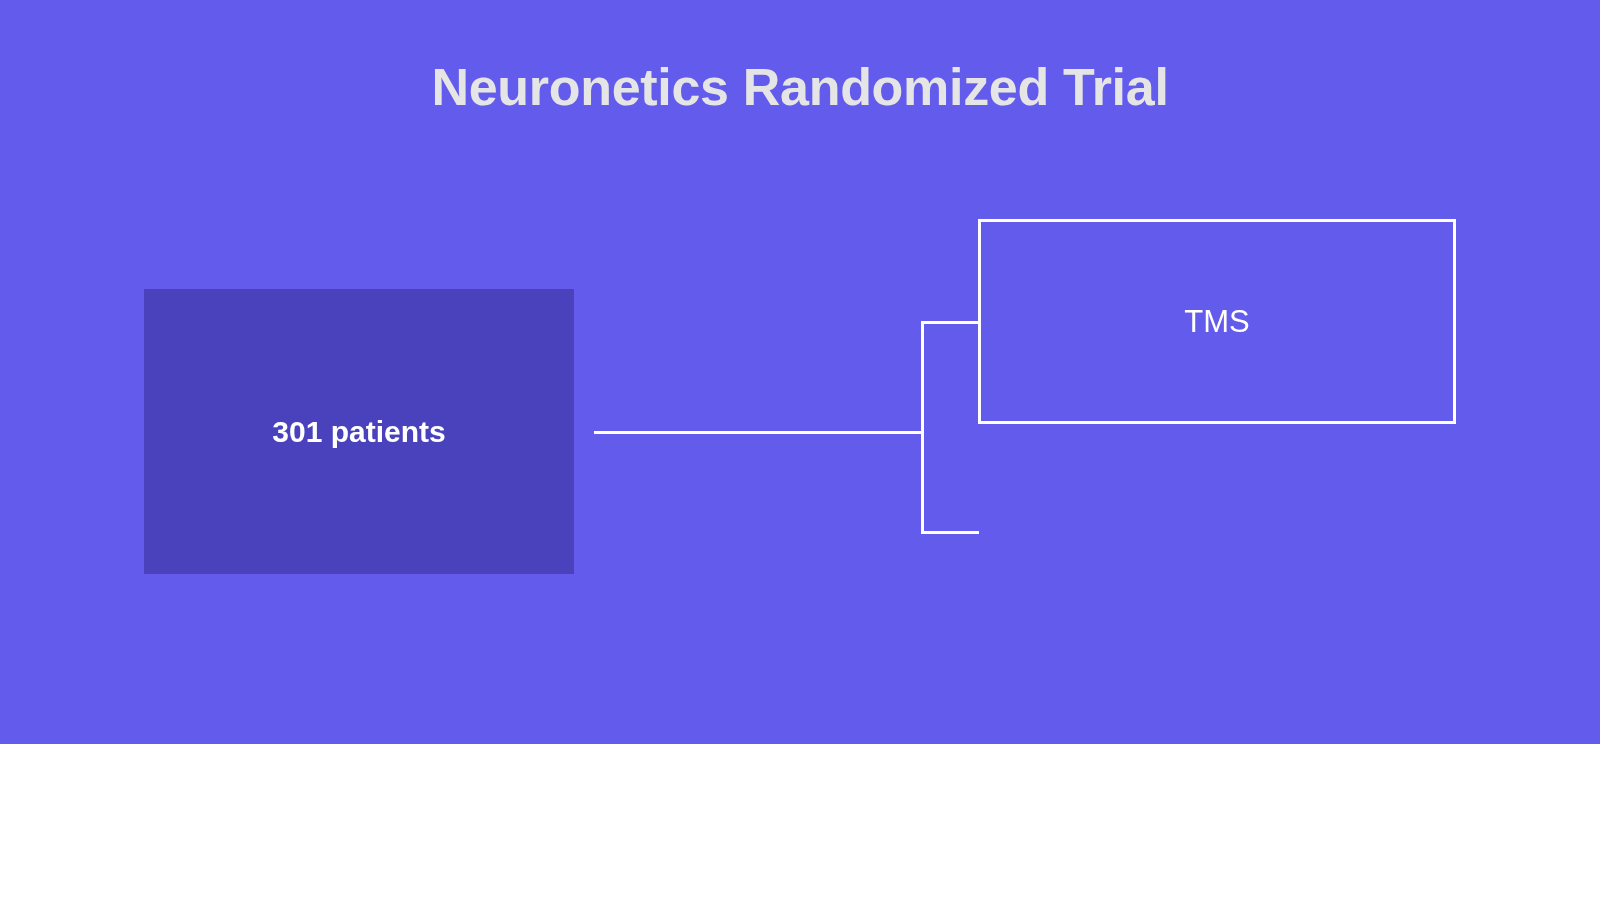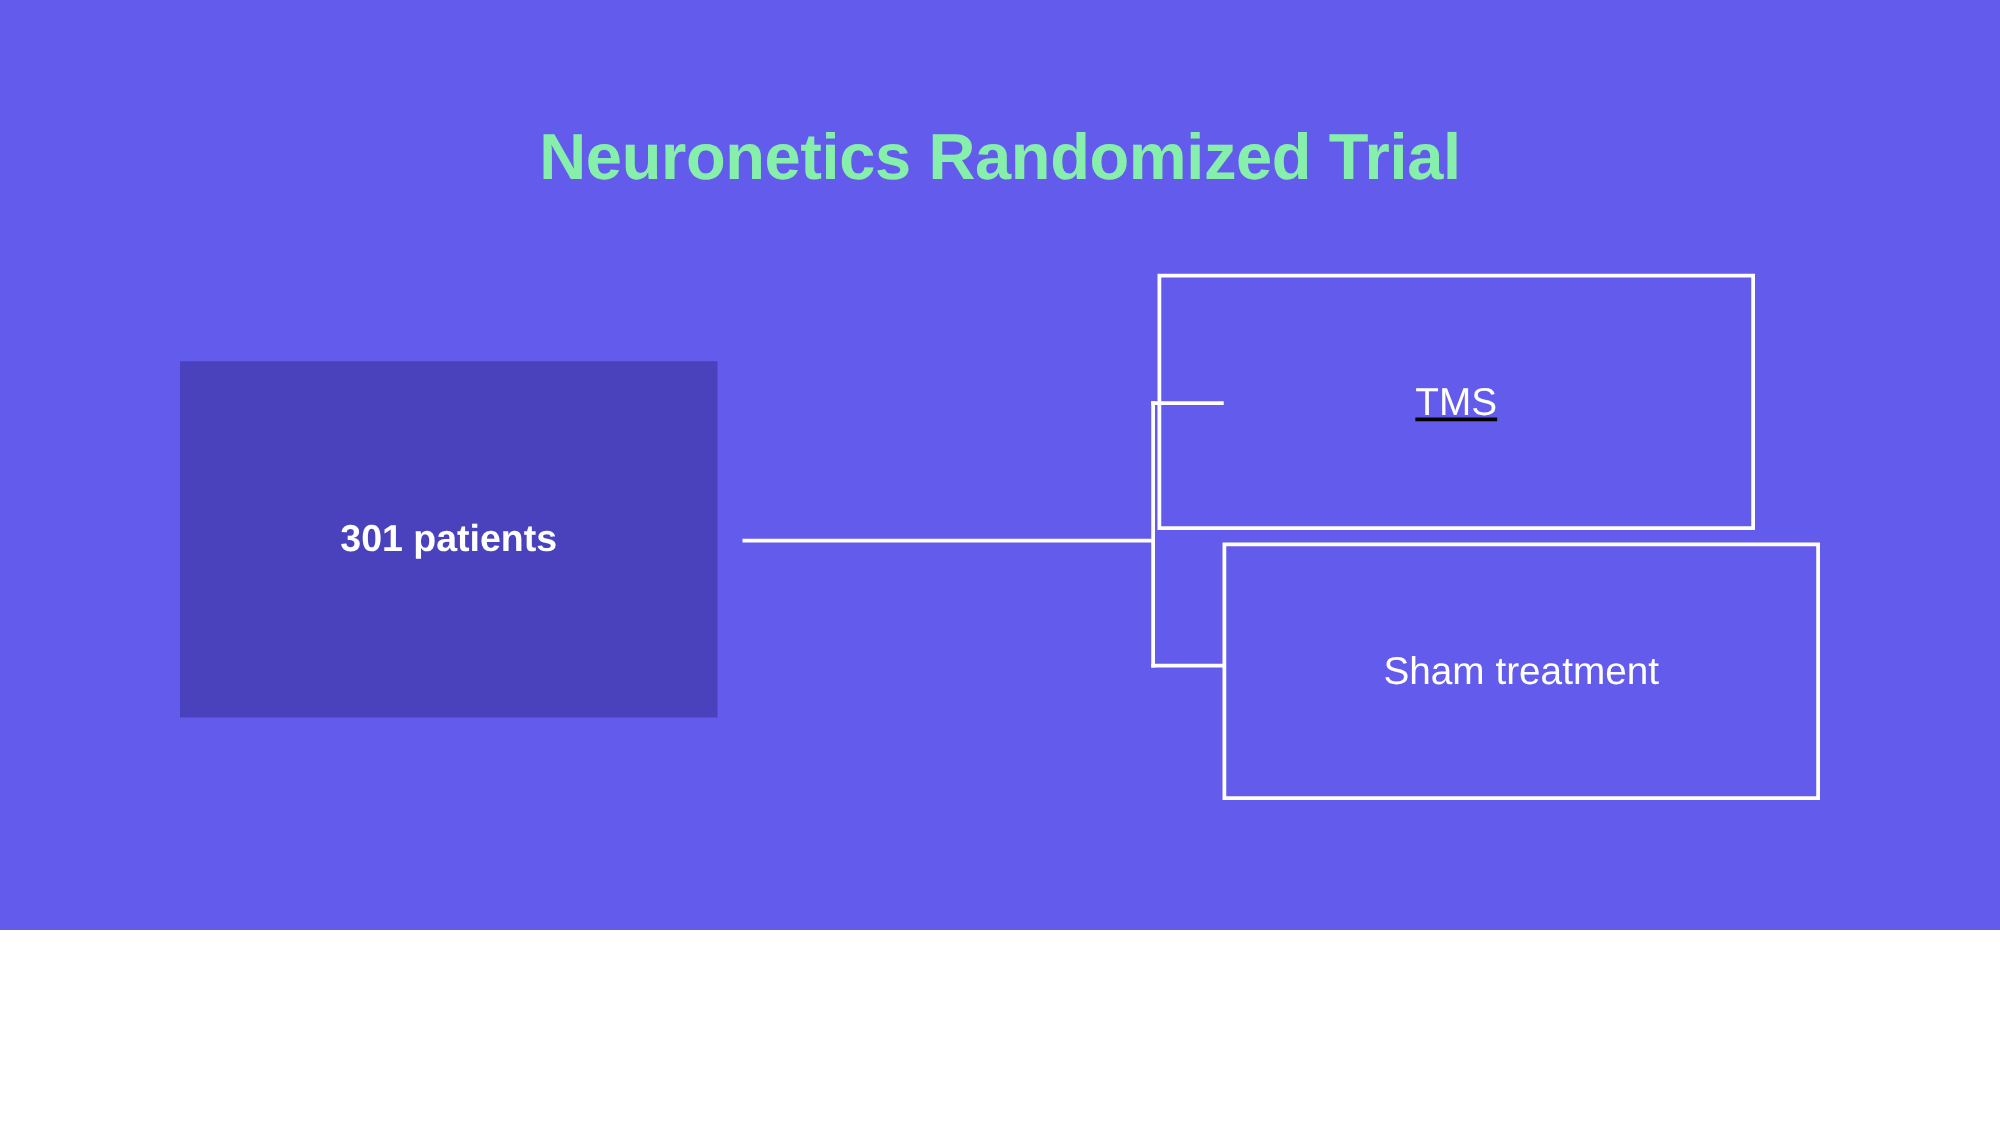--- a/index.html
+++ b/index.html
@@ -26,26 +26,25 @@
     width: 1600px;
     height: 744px;
     background: #635bec;
   }
   .slide-title {
     position: absolute;
     left: 0;
     top: 58px;
     width: 1600px;
     text-align: center;
-    color: #86efac;
+    color: #e5e5e5;
     font-size: 52px;
     font-weight: bold;
     letter-spacing: -0.3px;
     line-height: 1.15;
-    margin-top: 39px;
   }
   
   .box-source {
     position: absolute;
     left: 144px;
     top: 289px;
     width: 430px;
     height: 285px;
     background: #4a42bd;
     display: flex;
@@ -69,25 +68,24 @@
     box-sizing: border-box;
   }
   .box-outline .box-label {
     color: #ffffff;
     font-size: 31px;
     font-weight: normal;
     text-align: center;
     line-height: 1.2;
   }
   #box-tms {
-    left: 926px;
+    left: 978px;
     top: 219px;
     width: 478px;
     height: 205px;
-    text-decoration: underline;
   }
   #box-sham {
     left: 978px;
     top: 434px;
     width: 478px;
     height: 206px;
   }
   
   .conn {
     position: absolute;
@@ -132,23 +130,20 @@
 
     <div class="conn conn-h-main"></div>
     <div class="conn conn-v"></div>
     <div class="conn conn-h-top"></div>
     <div class="conn conn-h-bottom"></div>
 
     <div class="box-outline" id="box-tms">
       <span class="box-label">TMS</span>
     </div>
 
-    <div class="box-outline" id="box-sham">
-      <span class="box-label">Sham treatment</span>
-    </div>
 
   </div>
 
   <div class="footer">
 
     
 
     
 
   </div>

